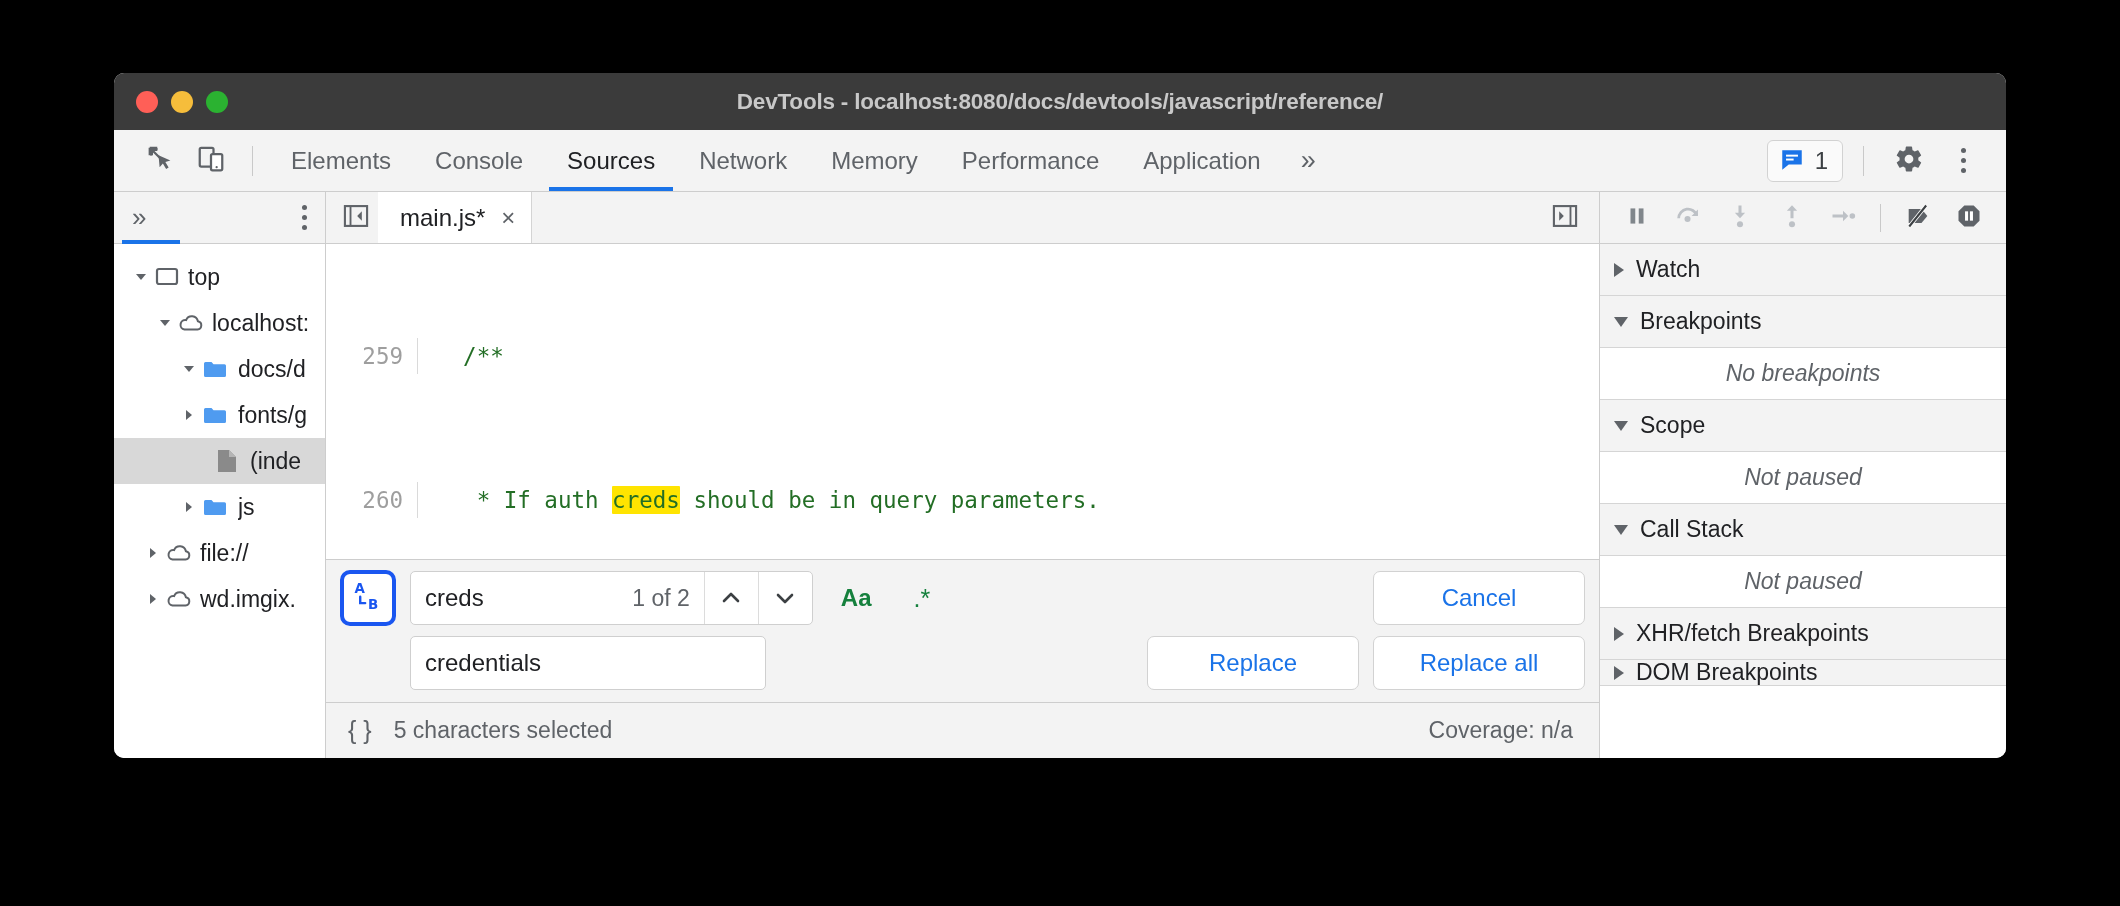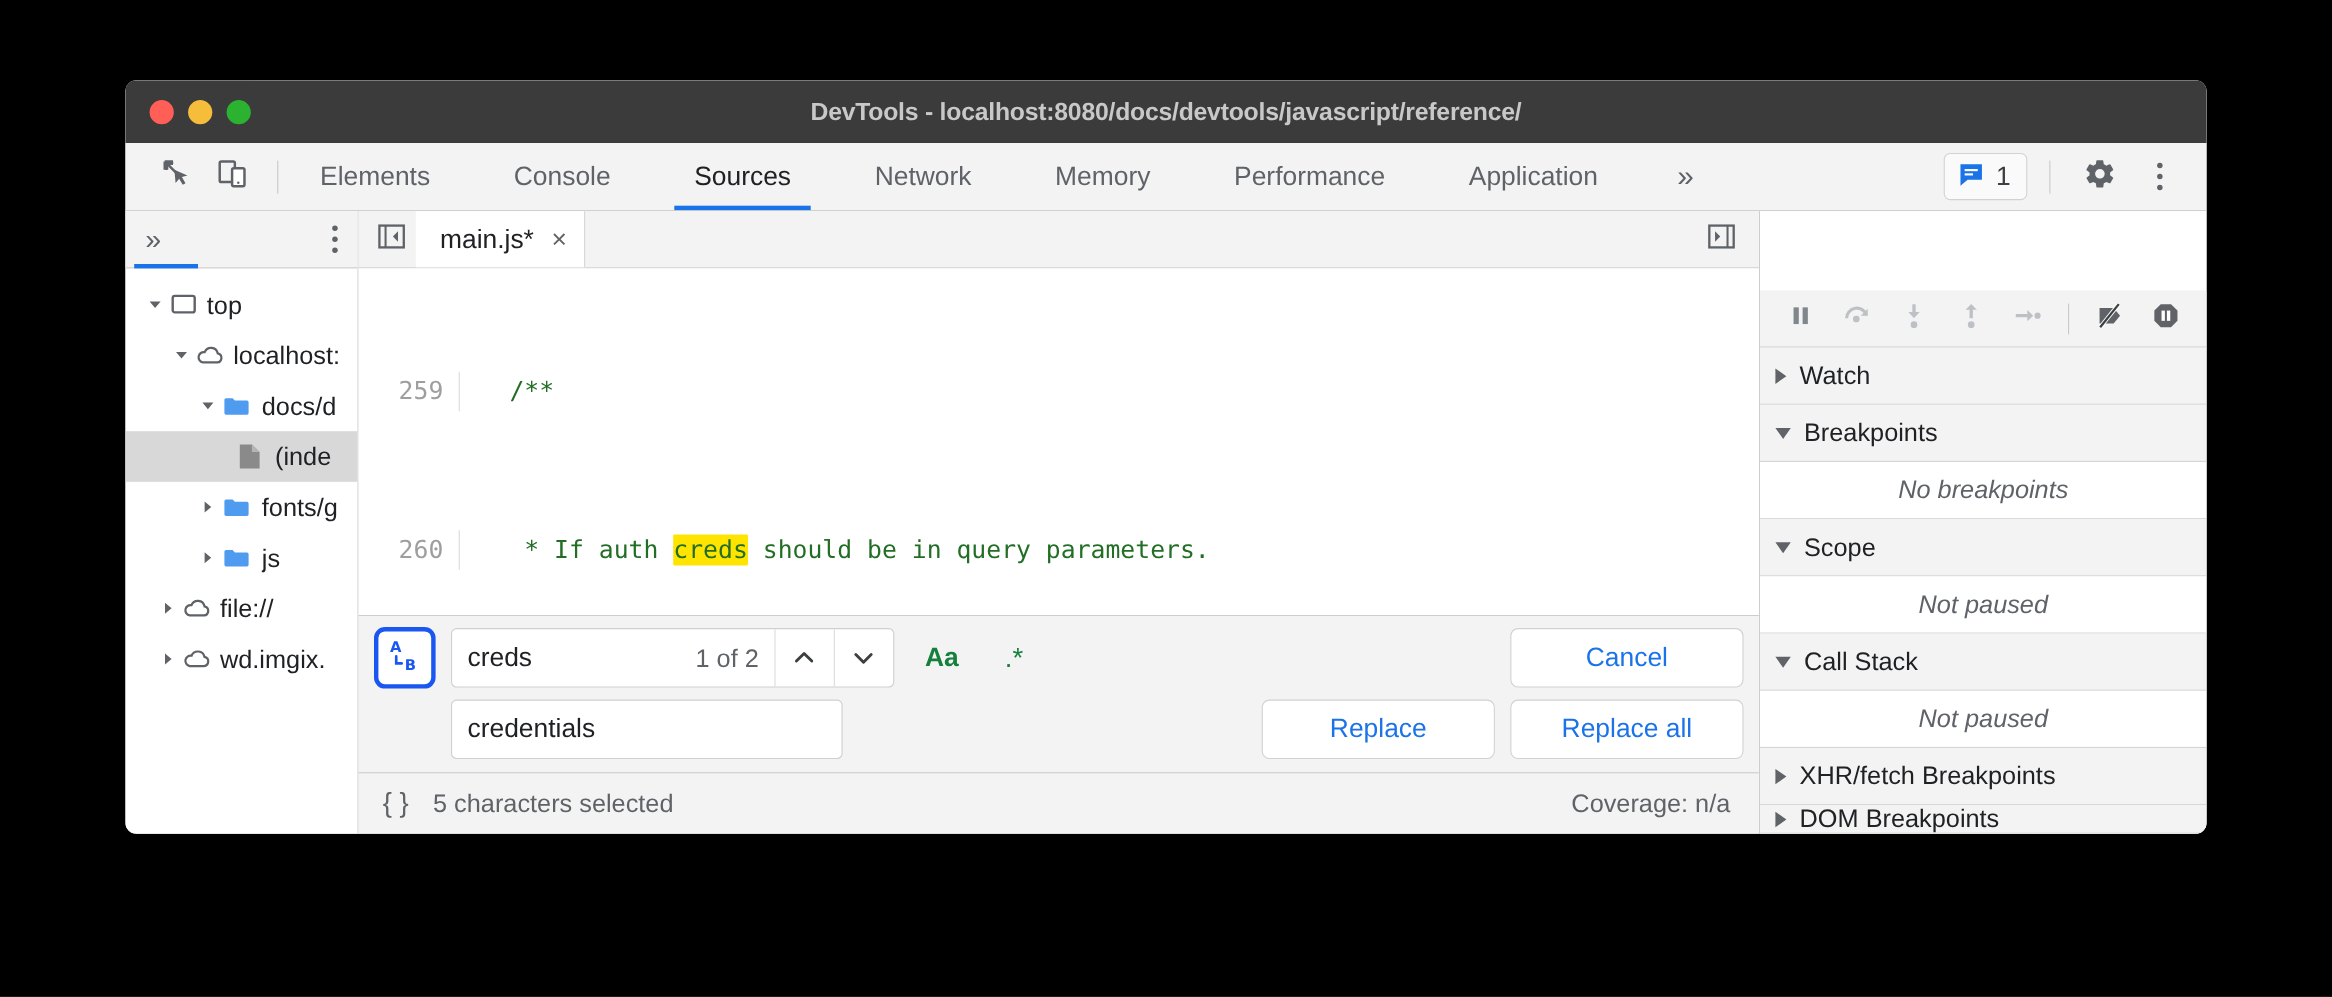--- a/index.html
+++ b/index.html
@@ -61,21 +61,21 @@
     border-bottom: 1px solid #cdcdcd;
     display: flex; align-items: center;
     padding: 0 18px 0 22px;
   }
   .tb-icon-btn {
     width: 50px; height: 44px;
     display: flex; align-items: center; justify-content: center;
     cursor: pointer;
   }
   .vsep { width: 1px; height: 30px; background: #c9c9c9; margin: 0 16px; }
-  .panel-tabs { display: flex; align-items: center; height: 100%; gap: 32px; }
+  .panel-tabs { display: flex; align-items: center; height: 100%; }
   .ptab {
     height: 100%;
     display: flex; align-items: center;
     padding: 0 22px;
     font-size: 24px;
     color: #5f6368;
     cursor: pointer;
     position: relative;
     white-space: nowrap;
   }
@@ -260,21 +260,20 @@
   }
   .brace { font-size: 25px; color: #5f6368; margin-right: 22px; cursor: pointer; }
   .coverage { margin-left: auto; }
 
   
   .debugger {
     width: 406px; flex: none;
     background: #ffffff;
     display: flex; flex-direction: column;
     overflow: hidden;
-    justify-content: flex-end;
   }
   .dbg-toolbar {
     height: 52px;
     background: #f3f3f3;
     border-bottom: 1px solid #cdcdcd;
     display: flex; align-items: center;
     padding: 0 14px;
     gap: 6px;
   }
   .dbg-btn {
@@ -450,42 +449,42 @@
                 </svg>
             </span>
             <span class="tw">
               <svg width="26" height="20" viewBox="0 0 26 20">
                   <path d="M2 4.5A1.5 1.5 0 013.5 3h6l2 2.2h11A1.5 1.5 0 0124 6.7v9.8A1.5 1.5 0 0122.5 18h-19A1.5 1.5 0 012 16.5z" fill="#4f9bf0"></path>
                 </svg>
             </span>
             <span class="tlabel" style="margin-left:10px">docs/d</span>
           </div>
 
+          <div class="tnode" style="padding-left:62px">
+            <span class="tw">
+              <svg width="16" height="16" viewBox="0 0 16 16">
+                  <path d="M5 3l6 5-6 5z" fill="#5f6368"></path>
+                </svg>
+            </span>
+            <span class="tw">
+              <svg width="26" height="20" viewBox="0 0 26 20">
+                  <path d="M2 4.5A1.5 1.5 0 013.5 3h6l2 2.2h11A1.5 1.5 0 0124 6.7v9.8A1.5 1.5 0 0122.5 18h-19A1.5 1.5 0 012 16.5z" fill="#4f9bf0"></path>
+                </svg>
+            </span>
+            <span class="tlabel" style="margin-left:10px">fonts/g</span>
+          </div>
+
           <div class="tnode sel" style="padding-left:100px">
             <span class="tw">
               <svg width="22" height="26" viewBox="0 0 22 26">
                   <path d="M2 2h11l7 7v15H2z" fill="#8a8a8a"></path>
                   <path d="M13 2l7 7h-7z" fill="#b5b5b5"></path>
                 </svg>
             </span>
             <span class="tlabel" style="margin-left:10px">(inde</span>
-          </div>
-
-          <div class="tnode" style="padding-left:62px">
-            <span class="tw">
-              <svg width="16" height="16" viewBox="0 0 16 16">
-                  <path d="M5 3l6 5-6 5z" fill="#5f6368"></path>
-                </svg>
-            </span>
-            <span class="tw">
-              <svg width="26" height="20" viewBox="0 0 26 20">
-                  <path d="M2 4.5A1.5 1.5 0 013.5 3h6l2 2.2h11A1.5 1.5 0 0124 6.7v9.8A1.5 1.5 0 0122.5 18h-19A1.5 1.5 0 012 16.5z" fill="#4f9bf0"></path>
-                </svg>
-            </span>
-            <span class="tlabel" style="margin-left:10px">fonts/g</span>
           </div>
 
           <div class="tnode" style="padding-left:62px">
             <span class="tw">
               <svg width="16" height="16" viewBox="0 0 16 16">
                   <path d="M5 3l6 5-6 5z" fill="#5f6368"></path>
                 </svg>
             </span>
             <span class="tw">
               <svg width="26" height="20" viewBox="0 0 26 20">

